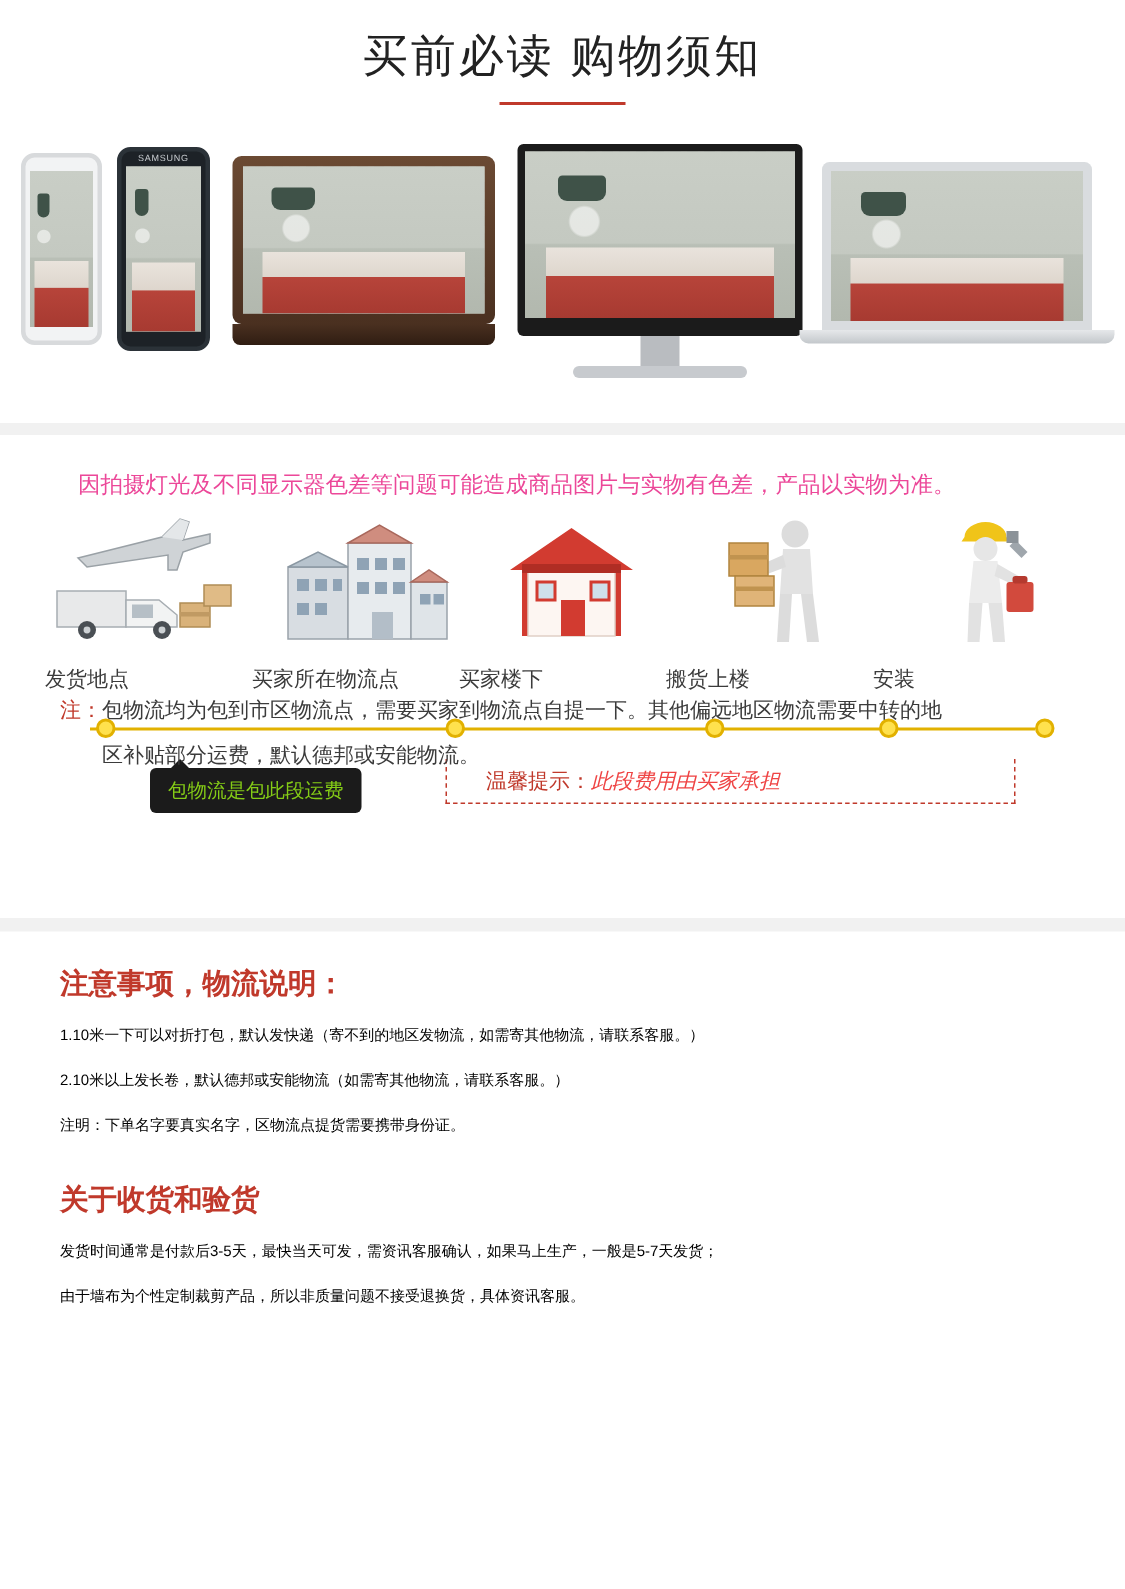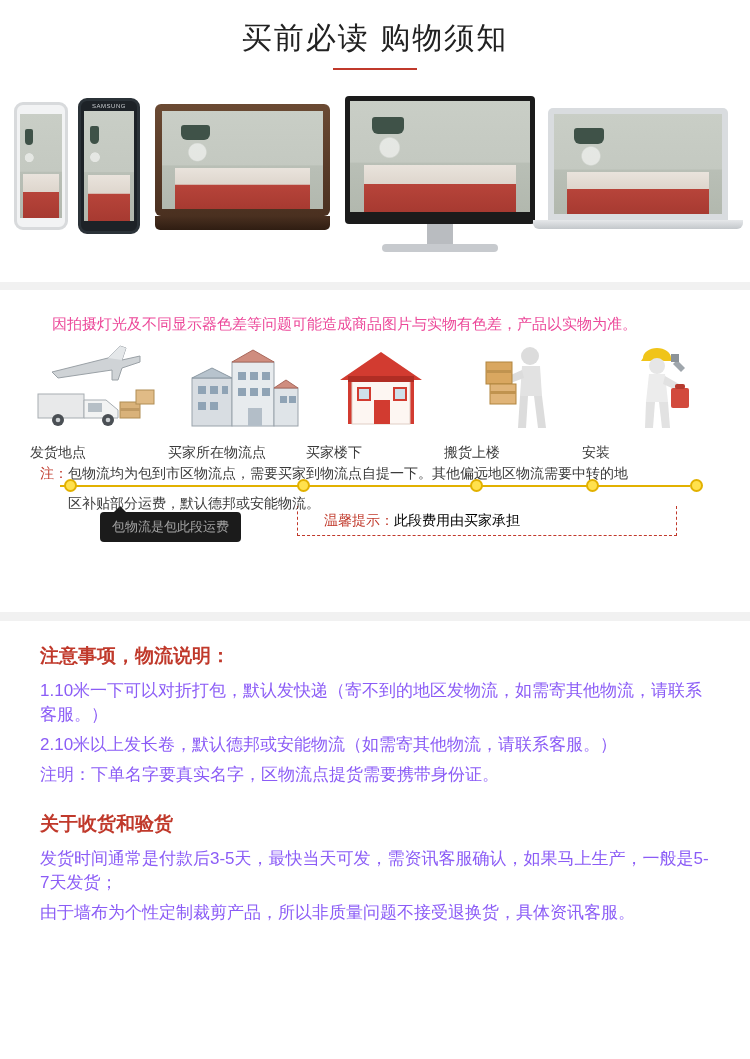--- a/index.html
+++ b/index.html
@@ -280,21 +280,21 @@
   .dot.d2 { left: 297px; }
   .dot.d3 { left: 470px; }
   .dot.d4 { left: 586px; }
   .dot.d5 { left: 690px; }
 
   .badge-black {
     position: absolute;
     left: 100px;
     top: 36px;
     background: #1b1b1b;
-    color: #a3a3a3;
+    color: #84cc16;
     font-size: 13px;
     padding: 6px 12px;
     border-radius: 4px;
     white-space: nowrap;
   }
   .badge-black:before {
     content: "";
     position: absolute;
     left: 14px;
     top: -6px;
@@ -315,21 +315,21 @@
   .tip-text {
     position: absolute;
     left: 318px;
     top: 36px;
     background: #ffffff;
     padding: 0 6px;
     font-size: 14px;
     white-space: nowrap;
   }
   .tip-text .k { color: #c0392b; }
-  .tip-text .v { color: #000000; }
+  .tip-text .v { color: #ef4444; font-style: italic; }
 
   .note-red {
     position: absolute;
     left: 40px;
     right: 40px;
     top: 96px;
     font-size: 14px;
     line-height: 30px;
     color: #3b3b3b;
   }
@@ -340,23 +340,23 @@
     padding: 0 40px;
   }
   .sec h3 {
     color: #c0392b;
     font-size: 19px;
     margin: 0 0 10px 0;
     font-weight: bold;
   }
   .sec p {
     margin: 0 0 6px 0;
-    font-size: 17px;
+    font-size: 10px;
     line-height: 24px;
-    color: #8b5cf6;
+    color: #000000;
   }
   .gap-band {
     width: 100%;
     height: 9px;
     background: #f1f1f1;
     margin: 20px 0 22px 0;
   }
   .sec-2 { margin-top: 24px; }
 </style>
 </head>

